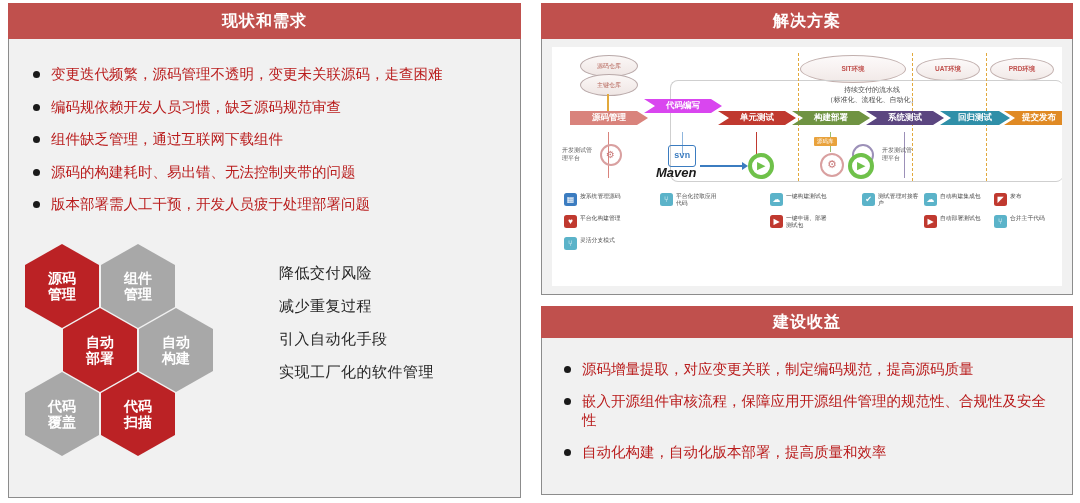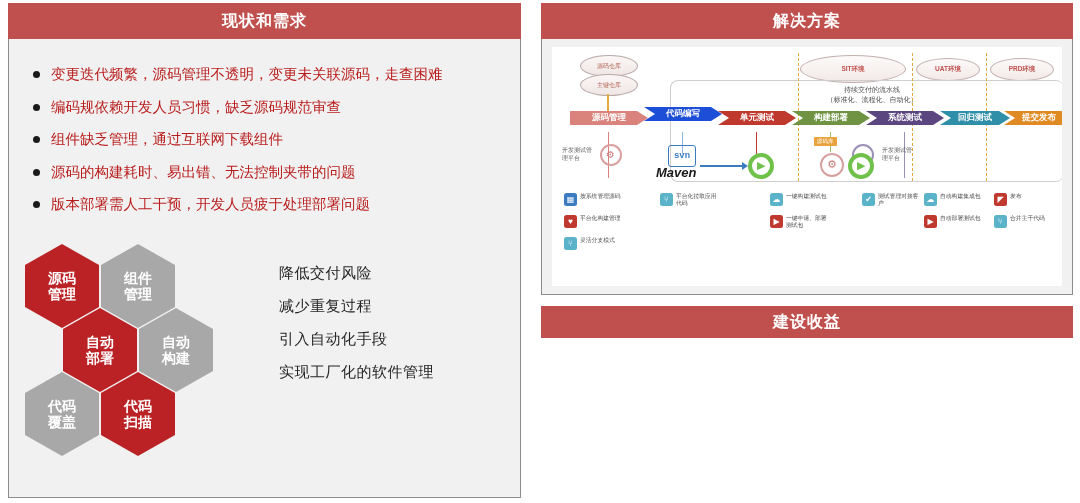--- a/index.html
+++ b/index.html
@@ -171,21 +171,21 @@
       <div class="cd-text" style="left:250px;top:38px;width:140px;">持续交付的流水线</div>
       <div class="cd-text" style="left:240px;top:48px;width:160px;">（标准化、流程化、自动化）</div>
 
       <div class="pipeline-box" style="left:118px;top:33px;width:392px;height:100px;border-top-left-radius:8px;border-bottom-left-radius:8px;border-right:none;"></div>
 
       <div class="dashline" style="left:246px;top:6px;height:128px;"></div>
       <div class="dashline" style="left:360px;top:6px;height:128px;"></div>
       <div class="dashline" style="left:434px;top:6px;height:128px;"></div>
 
       <div class="chev first" style="left:18px;top:64px;width:78px;background:#d9837c;">源码管理</div>
-      <div class="chev" style="left:92px;top:60px;width:78px;background:#1d4ed8;">代码编写</div>
+      <div class="chev" style="left:92px;top:52px;width:78px;background:#d946ef;">代码编写</div>
       <div class="chev" style="left:166px;top:64px;width:78px;background:#c0392f;">单元测试</div>
       <div class="chev" style="left:240px;top:64px;width:78px;background:#6f9342;">构建部署</div>
       <div class="chev" style="left:314px;top:64px;width:78px;background:#5b4680;">系统测试</div>
       <div class="chev" style="left:388px;top:64px;width:70px;background:#2f8fa8;">回归测试</div>
       <div class="chev" style="left:452px;top:64px;width:70px;background:#e08a24;">提交发布</div>
 
       <div class="vline" style="left:56px;top:85px;height:46px;background:#d9837c;"></div>
       <div class="vline" style="left:130px;top:85px;height:22px;background:#8fb6dd;"></div>
       <div class="vline" style="left:204px;top:85px;height:46px;background:#c0392f;"></div>
       <div class="vline" style="left:278px;top:85px;height:20px;background:#9bbf6d;"></div>
@@ -259,13 +259,20 @@
         <span class="fi" style="background:#5bb3c9;">⑂</span>
         <span class="ft">合并主干代码</span>
       </div>
 
     </div>
   </div>
 </section>
 
 <section class="panel" id="panel-benefit">
   <div class="panel-header">建设收益</div>
+  <div class="panel-body">
+    <ul class="bullets">
+      <li>源码增量提取，对应变更关联，制定编码规范，提高源码质量</li>
+      <li>嵌入开源组件审核流程，保障应用开源组件管理的规范性、合规性及安全性</li>
+      <li>自动化构建，自动化版本部署，提高质量和效率</li>
+    </ul>
+  </div>
 </section>
 
 </body></html>

